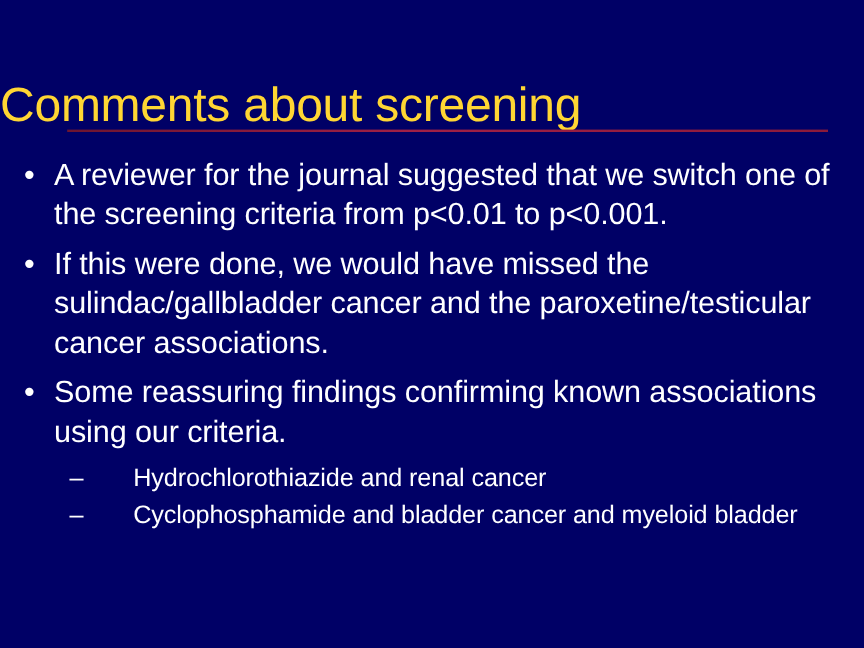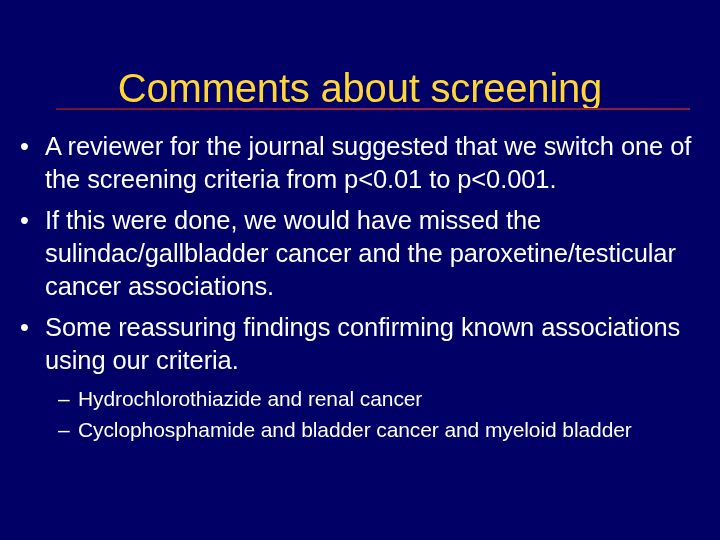--- a/index.html
+++ b/index.html
@@ -19,21 +19,20 @@
     width: 720px;
     height: 540px;
     box-sizing: border-box;
     background: #000066;
   }
   .slide-title {
     position: absolute;
     left: 0;
     top: 40px;
     width: 720px;
-    text-align: center;
     color: #FFD633;
     font-size: 40px;
     font-weight: normal;
     letter-spacing: -0.2px;
     line-height: 1.05;
     white-space: nowrap;
   }
   .title-rule {
     position: absolute;
     left: 56px;
@@ -88,20 +87,21 @@
     position: absolute;
     left: 58px;
     top: 0;
     width: 20px;
     color: #FFFFFF;
     font-size: 21px;
     line-height: 28px;
   }
   .subbullet > .text {
     display: block;
+    margin-left: 33px;
   }
 </style>
 </head>
 <body>
 
 <div class="slide">
 
   <h1 class="slide-title">Comments about screening</h1>
 
   <div class="title-rule"></div>

